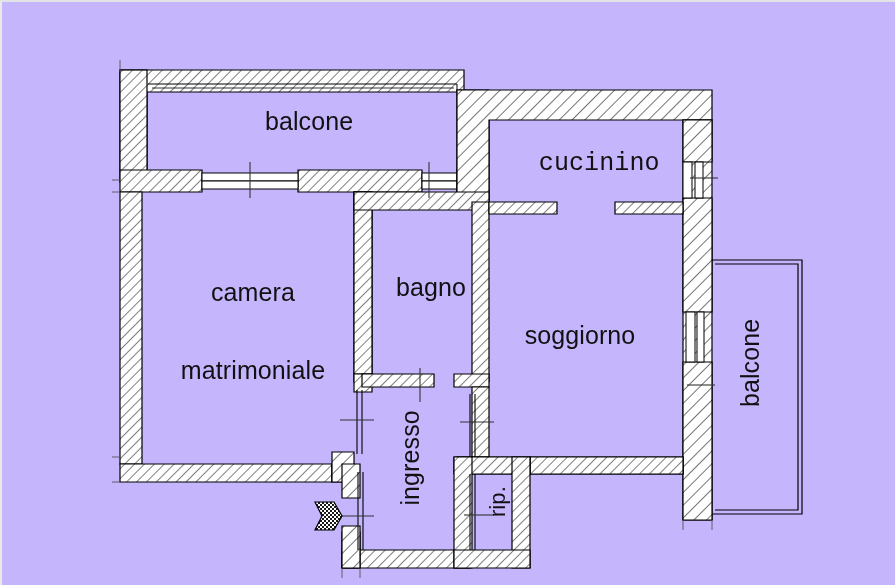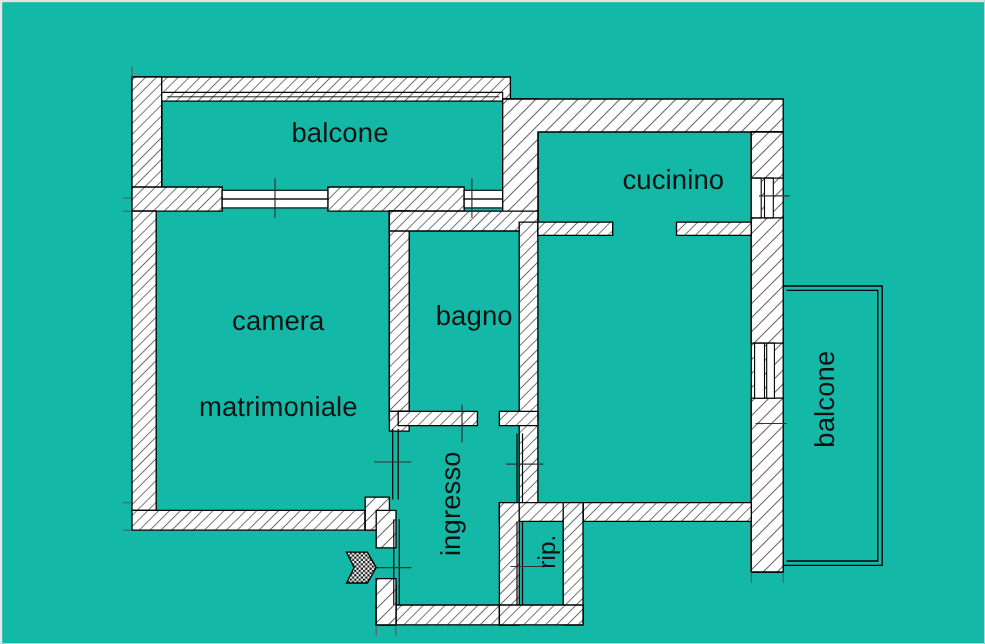--- a/index.html
+++ b/index.html
@@ -13,21 +13,21 @@
     font-family: "Liberation Sans", sans-serif;
     overflow: hidden;
   }
   #plan-frame {
     position: relative;
     width: 895px;
     height: 585px;
     box-sizing: border-box;
     border-top: 2px solid #e3e3e3;
     border-left: 2px solid #e8e8e8;
-    background: #14b8a6;
+    background: #c4b5fd;
   }
   #plan-svg {
     position: absolute;
     top: 0;
     left: 0;
     width: 895px;
     height: 585px;
     display: block;
   }
   .room-label {
@@ -197,34 +197,35 @@
       <line x1="358" y1="566" x2="358" y2="576"></line>
       <line x1="681" y1="518" x2="681" y2="528"></line>
       <line x1="710" y1="518" x2="710" y2="528"></line>
     </g>
   </svg>
 
   <div class="room-label" style="left:293px; top:119px; transform:translate(-50%,-50%);">
     <span>balcone</span>
   </div>
 
-  <div class="room-label" style="left:596px; top:162px; transform:translate(-50%,-50%);">
+  <div class="room-label" style="left:567px; top:162px; transform:translate(-50%,-50%);font-family:Liberation Mono, monospace;">
     <span>cucinino</span>
   </div>
 
   <div class="room-label" style="left:251px; top:329px; transform:translate(-50%,-50%);">
     <div>camera</div>
     <div>matrimoniale</div>
   </div>
 
   <div class="room-label" style="left:415px; top:285px; transform:translate(-50%,-50%);">
     <span>bagno</span>
   </div>
 
   <div class="room-label" style="left:578px; top:333px; transform:translate(-50%,-50%);">
+    <div>soggiorno</div>
   </div>
 
   <div class="room-label vertical" style="left:748px; top:375px; transform:translate(-50%,-50%) rotate(-90deg);">
     <span>balcone</span>
   </div>
 
   <div class="room-label vertical" style="left:408px; top:470px; transform:translate(-50%,-50%) rotate(-90deg);">
     <span>ingresso</span>
   </div>
 

